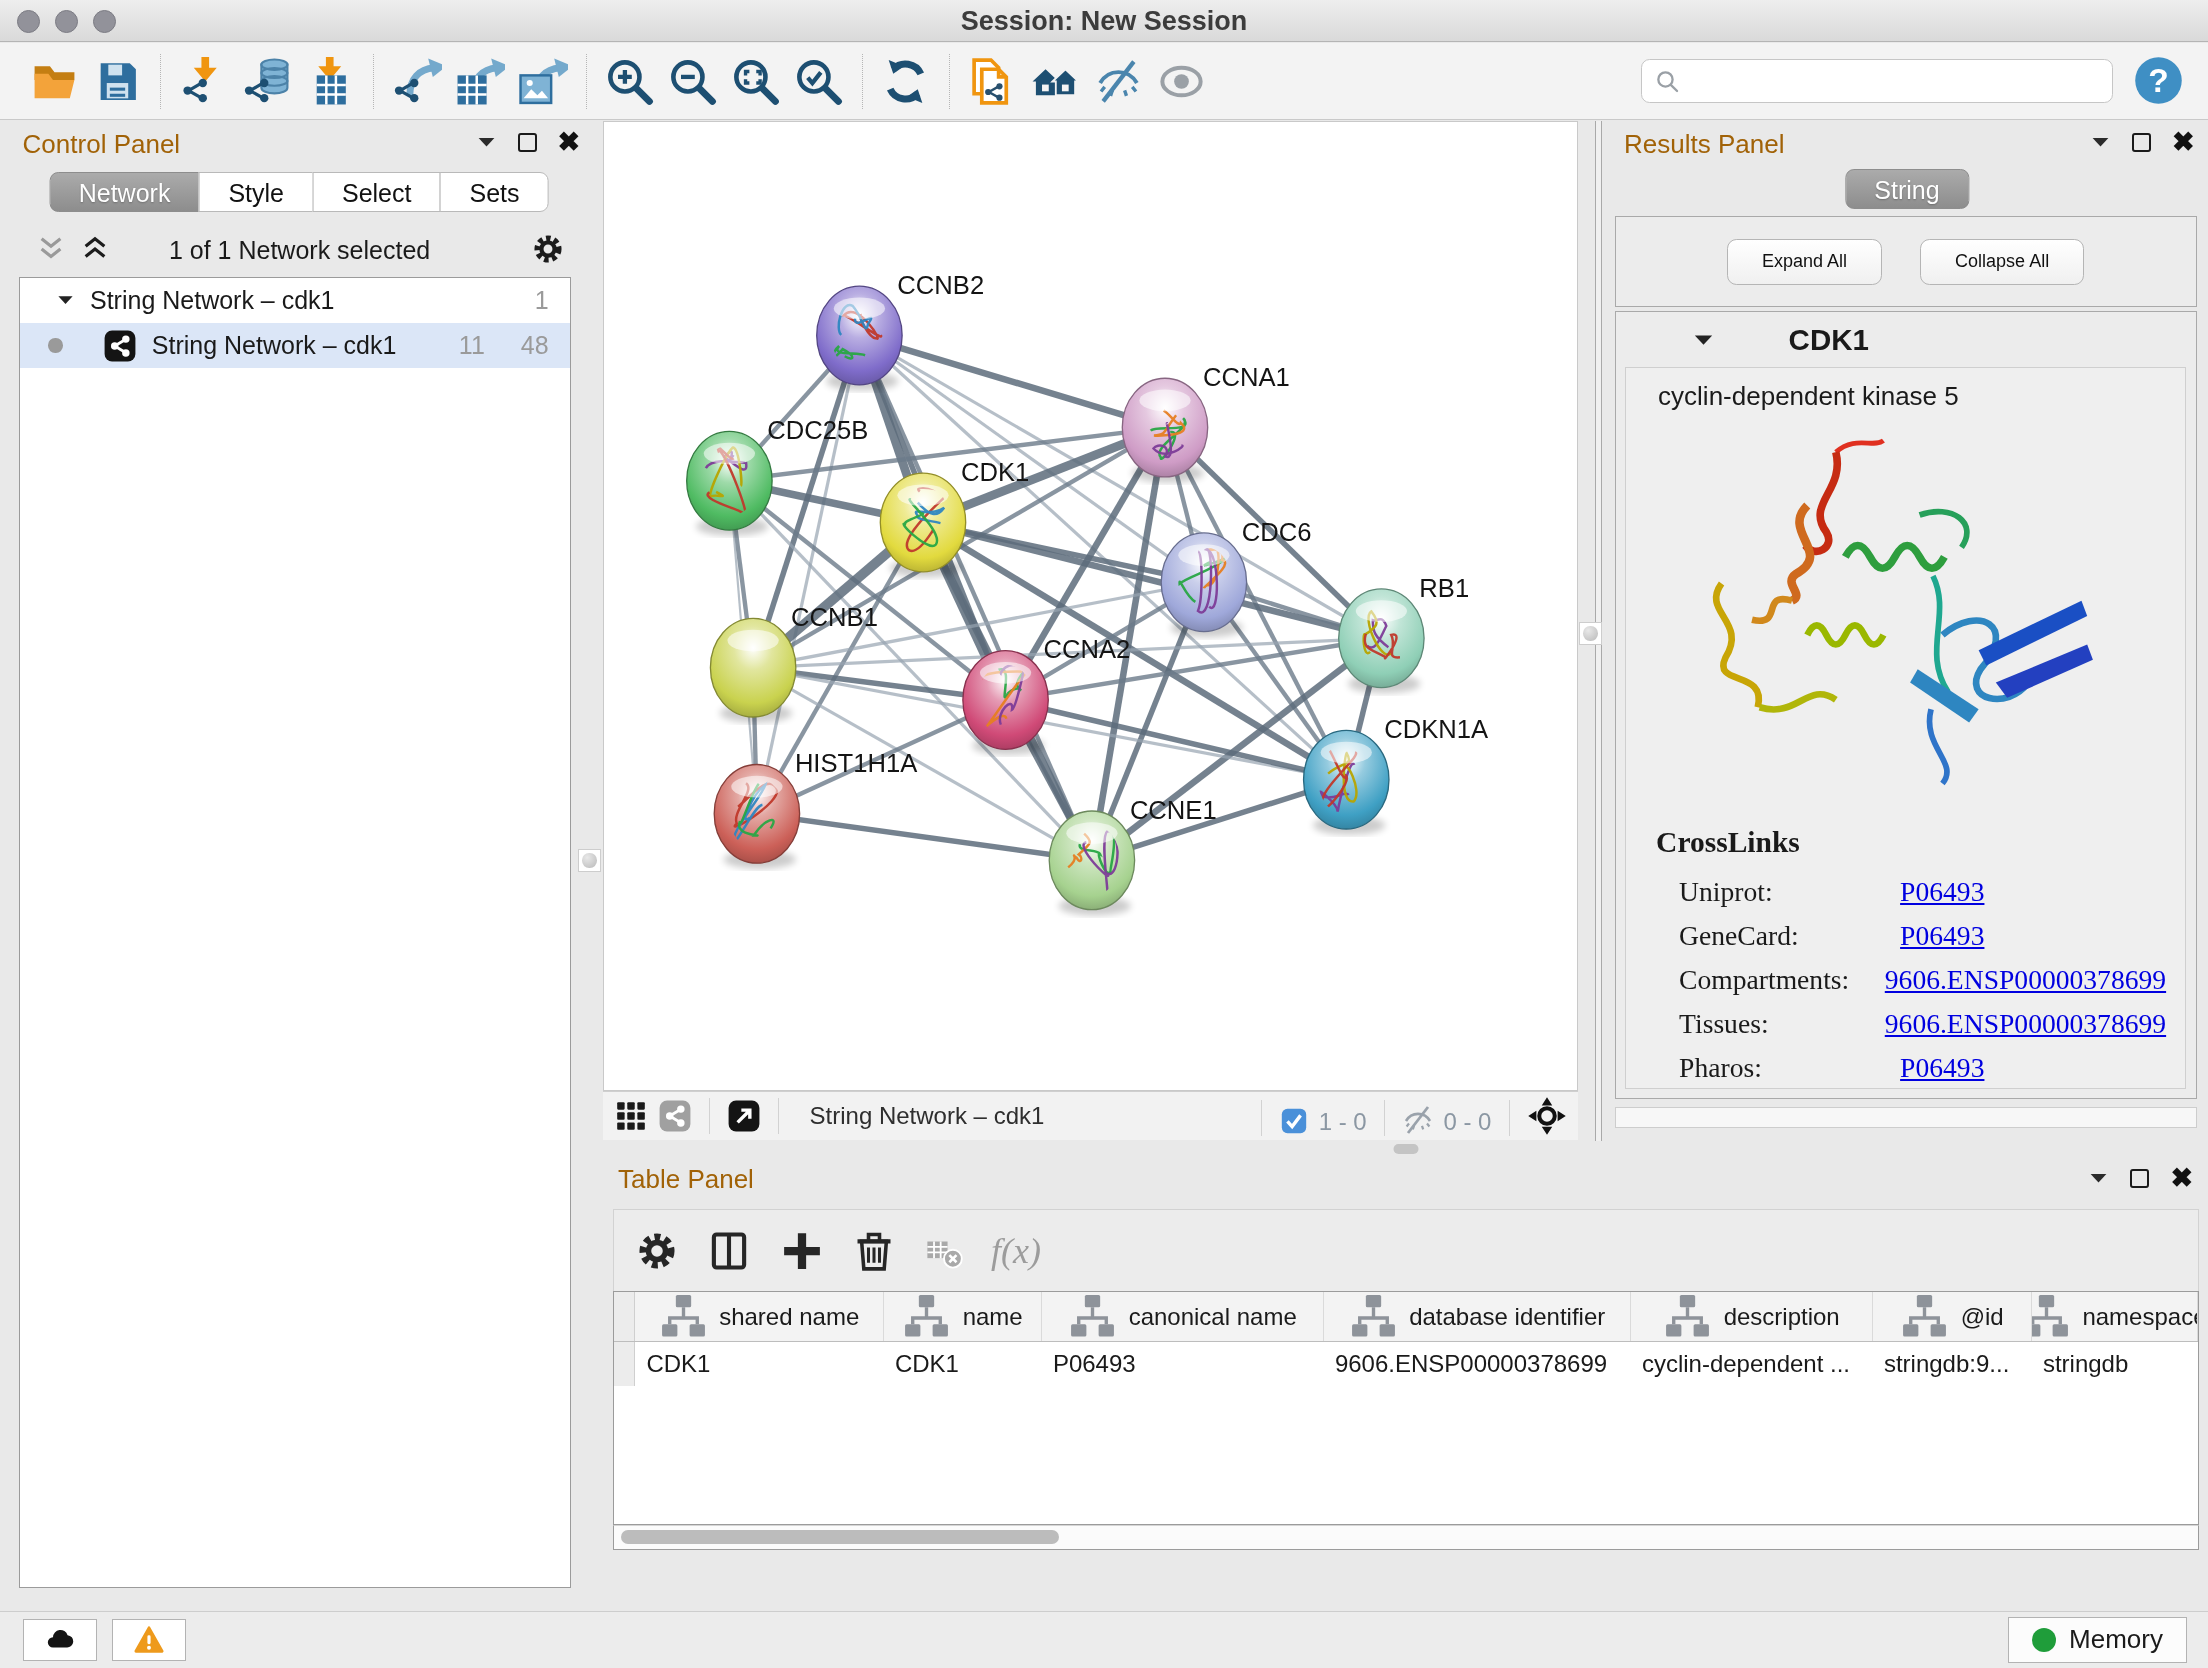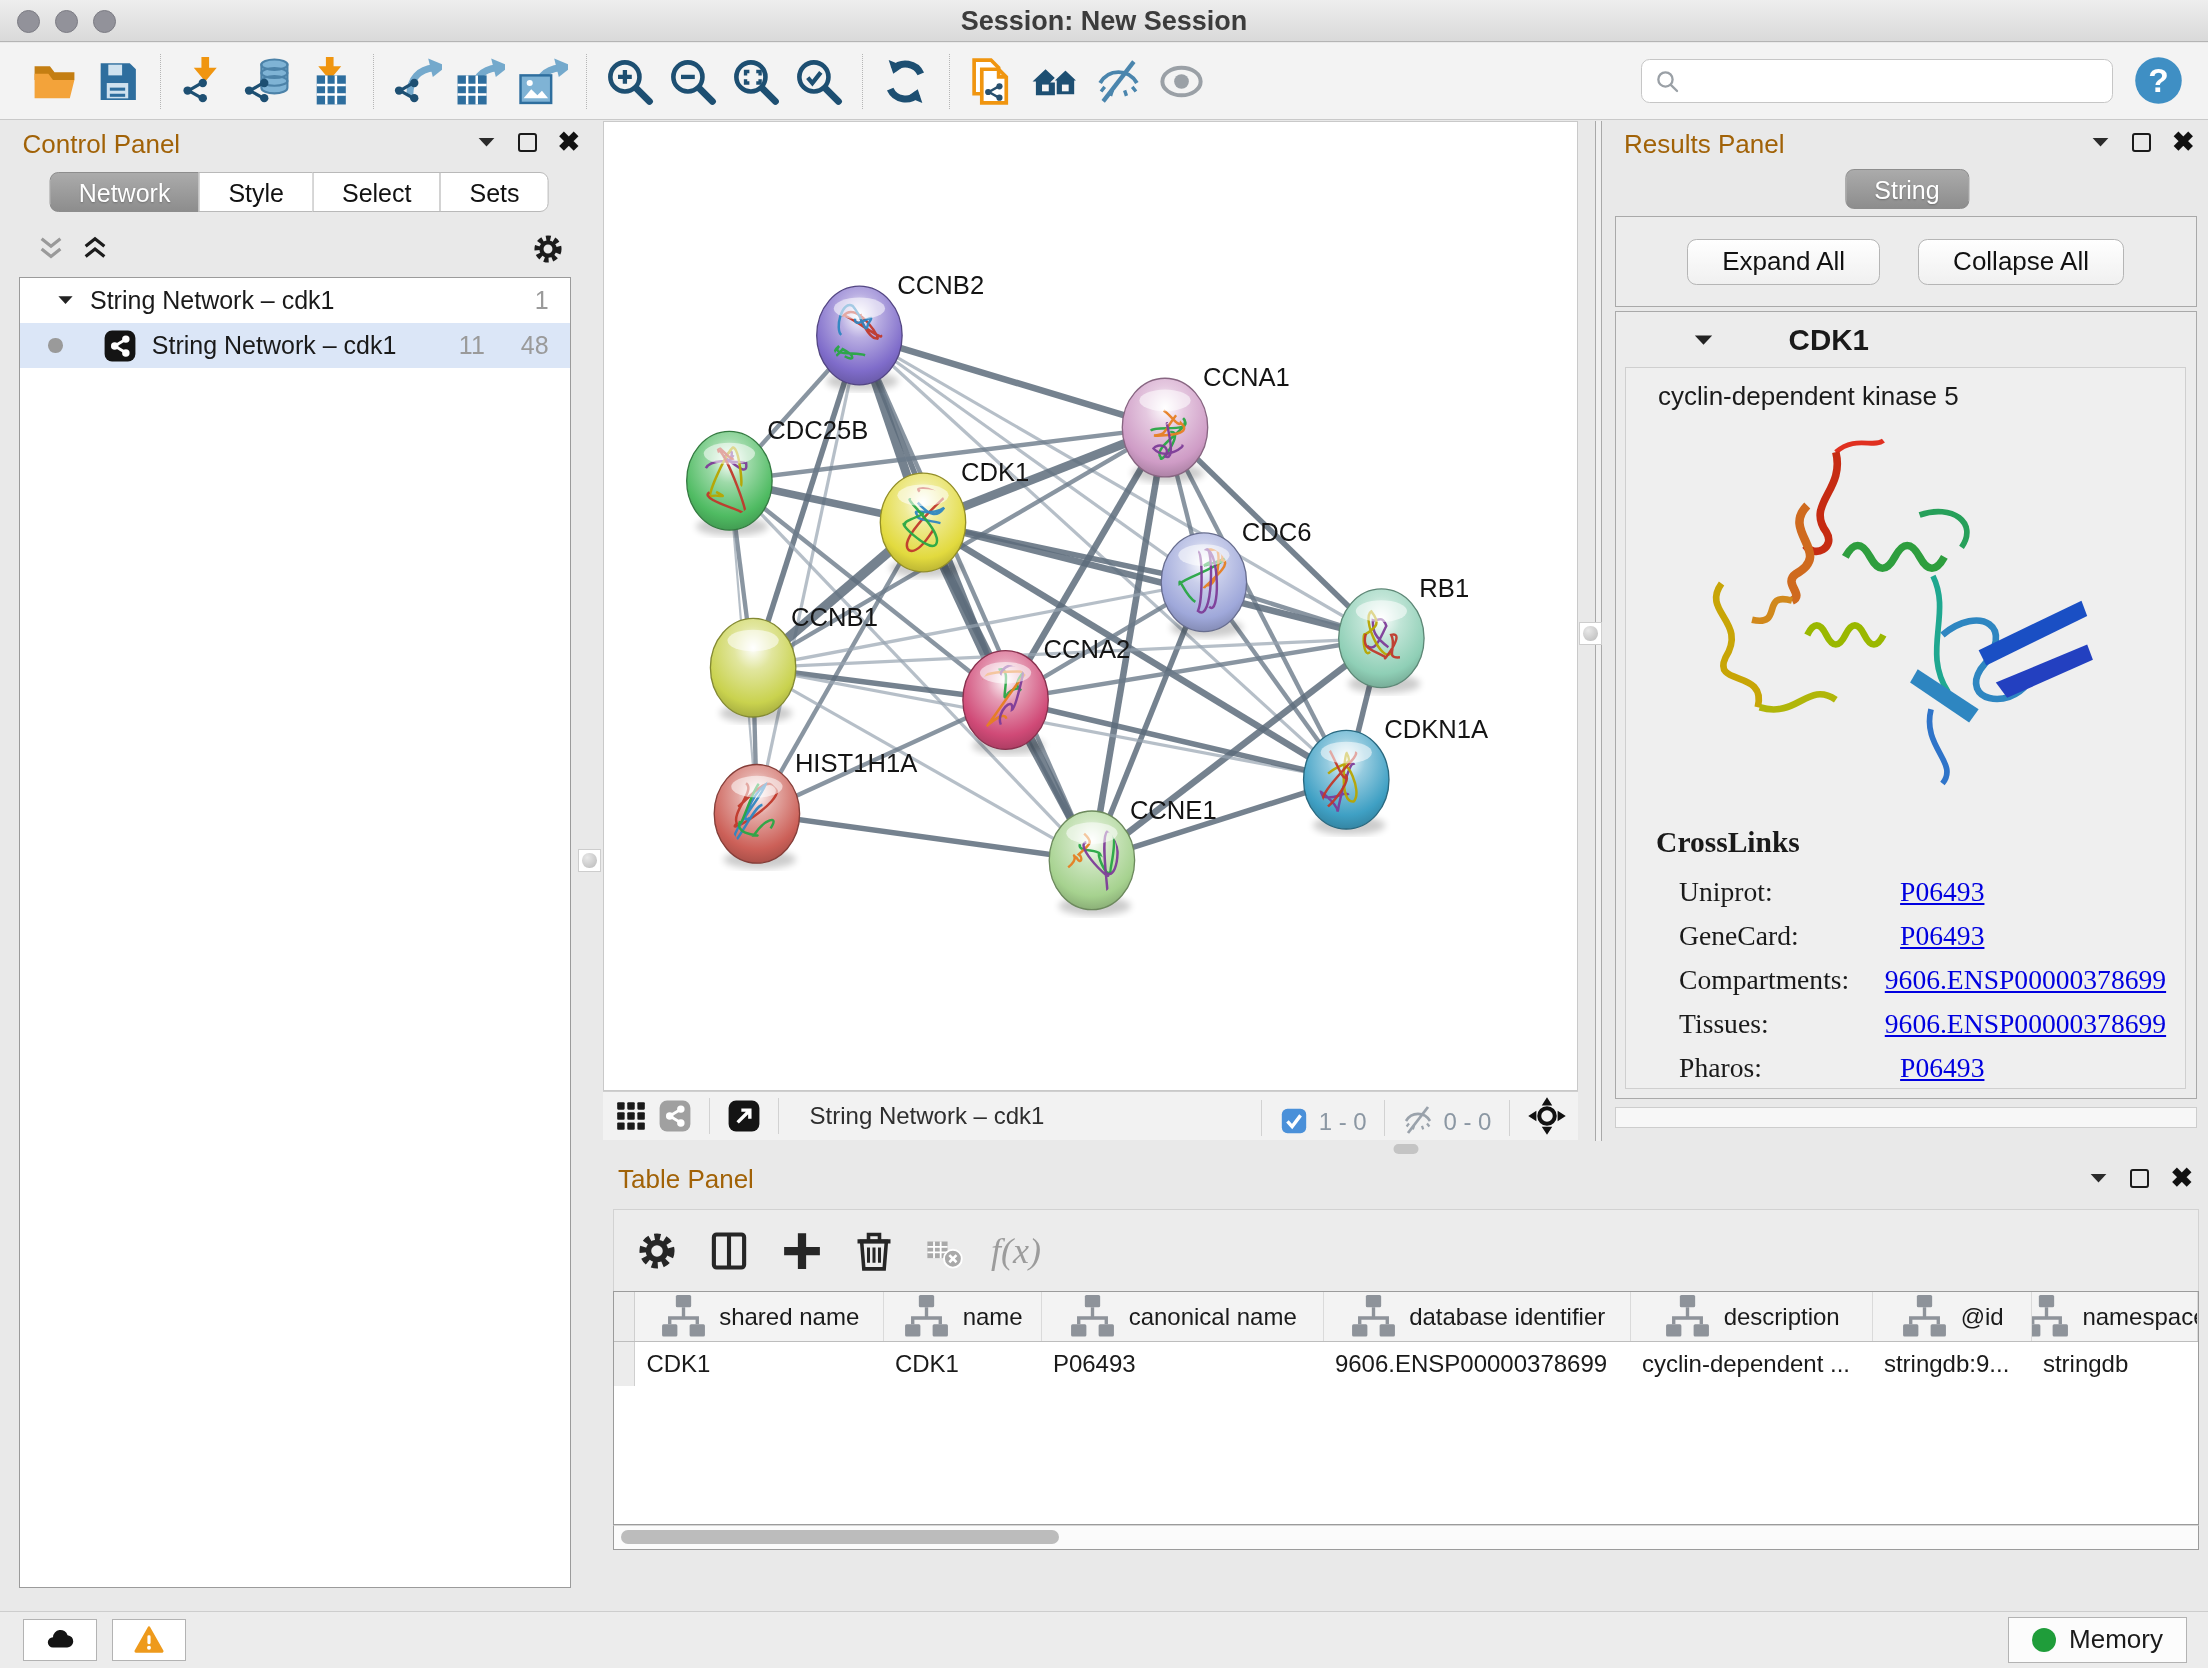--- a/index.html
+++ b/index.html
@@ -92,21 +92,21 @@
 
   
   .results-panel { position:absolute; left:1607px; top:121px; width:601px; height:1020px; }
   .rp-title { position:absolute; left:17px; top:7.6px; }
   .rp-hicons { right:13.3px; top:11.4px; }
   .rp-tabs { position:absolute; top:48px; left:50%; transform:translateX(-50%);text-align:right; }
   .rp-tabs .tab { border-radius:8.6px; }
   .rp-box1 { position:absolute; left:7.6px; right:11.4px; top:95px; height:91px; background:#ececec;
              border:1.9px solid #a9a9a9; display:flex; align-items:center; justify-content:center; gap:38px; }
   .btn { height:46px; padding:0 34px; background:linear-gradient(#ffffff,#f0f0f0);
-         border:1.9px solid #b5b5b5; border-radius:9.5px; font-size:26px; color:#111;
+         border:1.9px solid #b5b5b5; border-radius:9.5px; font-size:18px; color:#111;
          font-family:"Liberation Sans",sans-serif; }
   .rp-box2 { position:absolute; left:7.6px; right:11.4px; top:190px; bottom:42px; background:#ececec;
              border:1.9px solid #a9a9a9; }
   .gene-hdr { display:flex; align-items:center; padding:11.4px 0 9.5px 76px; gap:74px; }
   .gene-hdr .caret { width:23px; height:23px; color:#222; }
   .gene-name { font-size:29.5px; font-weight:bold; }
   .gene-body { position:absolute; left:9.5px; right:9.5px; top:55px; bottom:9.5px; background:#efefef;
                border:1px solid #cfcfcf; }
   .gene-desc { position:absolute; left:32px; top:13.3px; font-size:26px; }
   .structure { position:absolute; left:67px; top:55px; width:438px; height:382px; }
@@ -512,20 +512,21 @@
         <div class="tab">Select</div>
         <div class="tab">Sets</div>
       </div>
     <div class="cp-selrow">
       <svg class="chev" style="left:28.5px;color:#9a9a9a" viewBox="0 0 32 32" width="30" height="30">
           <use href="#sym-chev-dd"></use>
         </svg>
       <svg class="chev" style="left:72px;color:#1c1c1c" viewBox="0 0 32 32" width="30" height="30">
           <use href="#sym-chev-uu"></use>
         </svg>
+      <div class="cp-selsum">1 of 1 Network selected</div>
       <svg class="cp-gear" viewBox="0 0 36 36" width="34" height="34">
           <use href="#sym-gear"></use>
         </svg>
     </div>
     <div class="cp-list">
       <div class="tree-row">
         <svg class="caret" viewBox="0 0 20 20" width="19" height="19">
             <use href="#sym-caret"></use>
           </svg>
         <span>String Network – cdk1</span>

